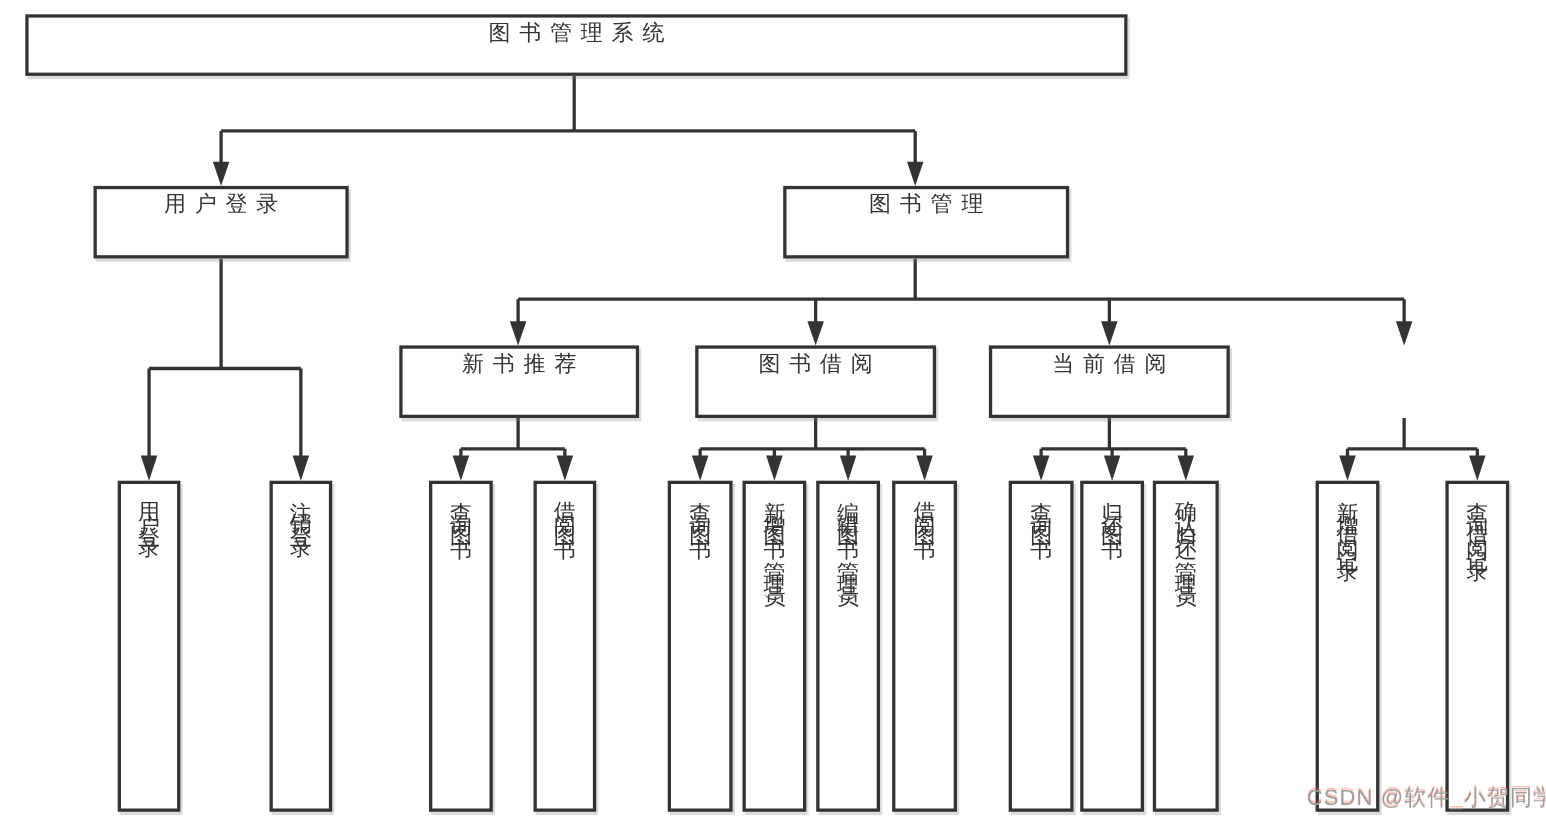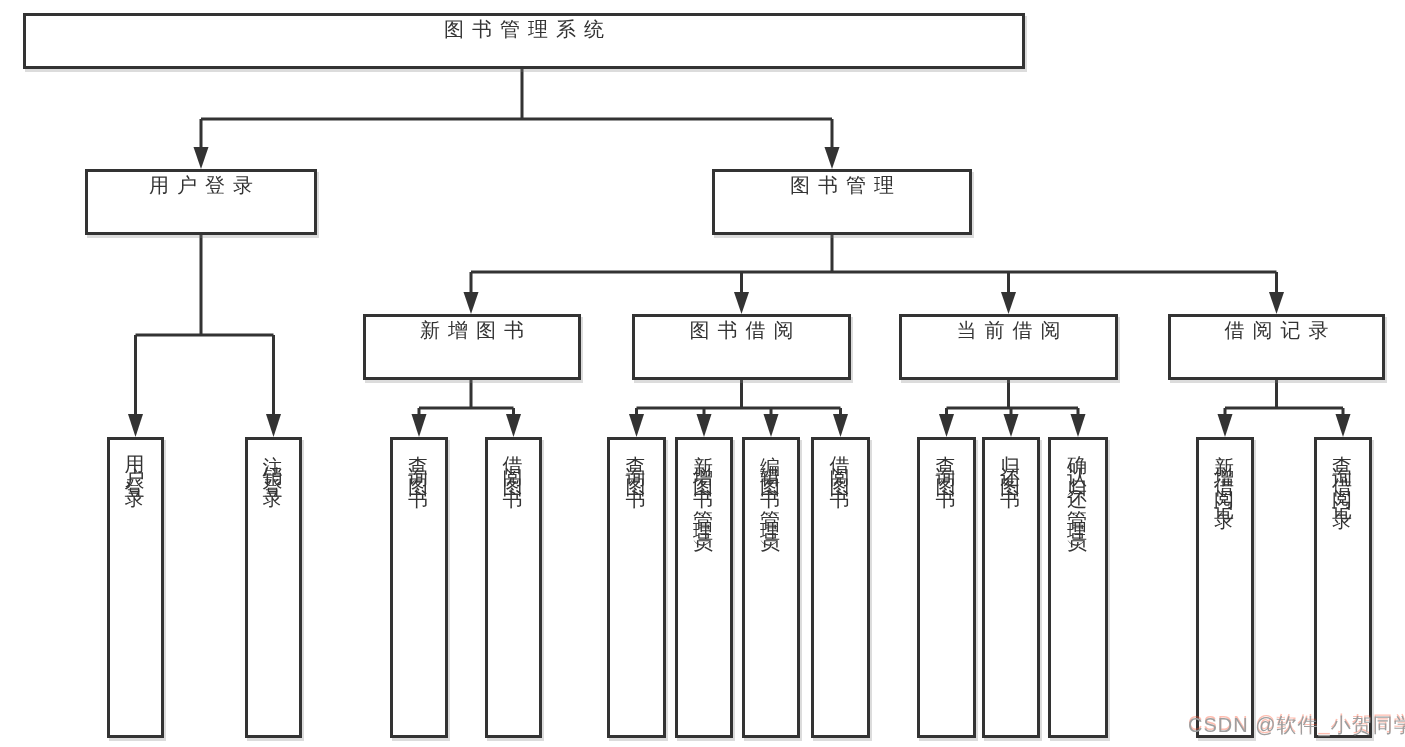--- a/index.html
+++ b/index.html
@@ -78,30 +78,27 @@
   </div>
 
   <div class="node h" style="left:85px;top:169px;width:232px;height:66px">
     <span>用户登录</span>
   </div>
   <div class="node h" style="left:712px;top:169px;width:260px;height:66px">
     <span>图书管理</span>
   </div>
 
   <div class="node h" style="left:363px;top:314px;width:218px;height:66px">
-    <span>新增图书</span>
+    <span>新书推荐</span>
   </div>
   <div class="node h" style="left:632px;top:314px;width:219px;height:66px">
     <span>图书借阅</span>
   </div>
   <div class="node h" style="left:899px;top:314px;width:219px;height:66px">
     <span>当前借阅</span>
-  </div>
-  <div class="node h" style="left:1168px;top:314px;width:217px;height:66px">
-    <span>借阅记录</span>
   </div>
 
   <div class="node v" style="left:107px;top:437px;width:57px;height:301px">
     <span>用户登录</span>
   </div>
   <div class="node v" style="left:245px;top:437px;width:57px;height:301px">
     <span>注销登录</span>
   </div>
 
   <div class="node v" style="left:390px;top:437px;width:58px;height:301px">

